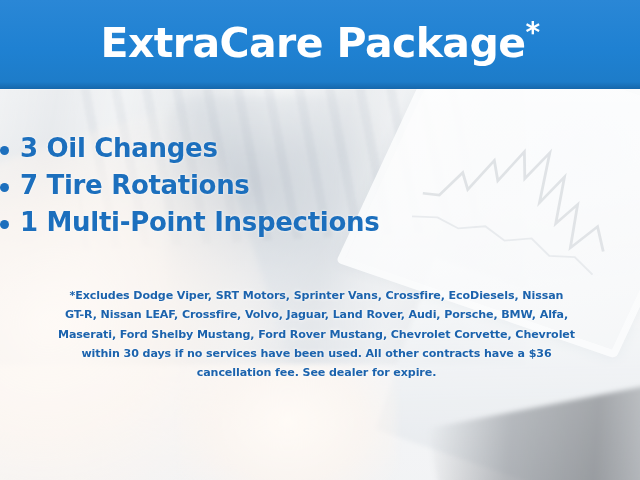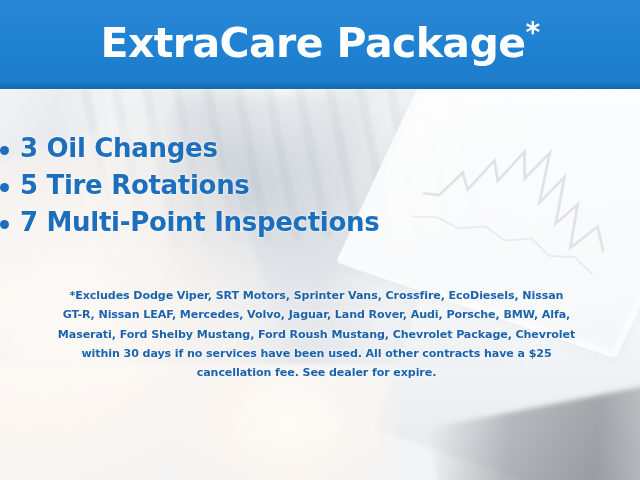--- a/index.html
+++ b/index.html
@@ -256,31 +256,31 @@
 
   <div class="benefits">
 
     <div class="benefit-row">
       <span class="benefit-bullet"></span>
       <span class="benefit-text">3 Oil Changes</span>
     </div>
 
     <div class="benefit-row">
       <span class="benefit-bullet"></span>
-      <span class="benefit-text">5 Tire Rotations</span>
+      <span class="benefit-text">7 Tire Rotations</span>
     </div>
 
     <div class="benefit-row">
       <span class="benefit-bullet"></span>
-      <span class="benefit-text">7 Multi-Point Inspections</span>
+      <span class="benefit-text">1 Multi-Point Inspections</span>
     </div>
 
   </div>
 
   <div class="disclaimer">
     <span class="disclaimer-line">*Excludes Dodge Viper, SRT Motors, Sprinter Vans, Crossfire, EcoDiesels, Nissan</span>
-    <span class="disclaimer-line">GT-R, Nissan LEAF, Mercedes, Volvo, Jaguar, Land Rover, Audi, Porsche, BMW, Alfa,</span>
-    <span class="disclaimer-line">Maserati, Ford Shelby Mustang, Ford Roush Mustang, Chevrolet Package, Chevrolet</span>
-    <span class="disclaimer-line">within 30 days if no services have been used. All other contracts have a $25</span>
+    <span class="disclaimer-line">GT-R, Nissan LEAF, Crossfire, Volvo, Jaguar, Land Rover, Audi, Porsche, BMW, Alfa,</span>
+    <span class="disclaimer-line">Maserati, Ford Shelby Mustang, Ford Rover Mustang, Chevrolet Corvette, Chevrolet</span>
+    <span class="disclaimer-line">within 30 days if no services have been used. All other contracts have a $36</span>
     <span class="disclaimer-line">cancellation fee. See dealer for expire.</span>
   </div>
 
 </div>
 
 </body></html>

